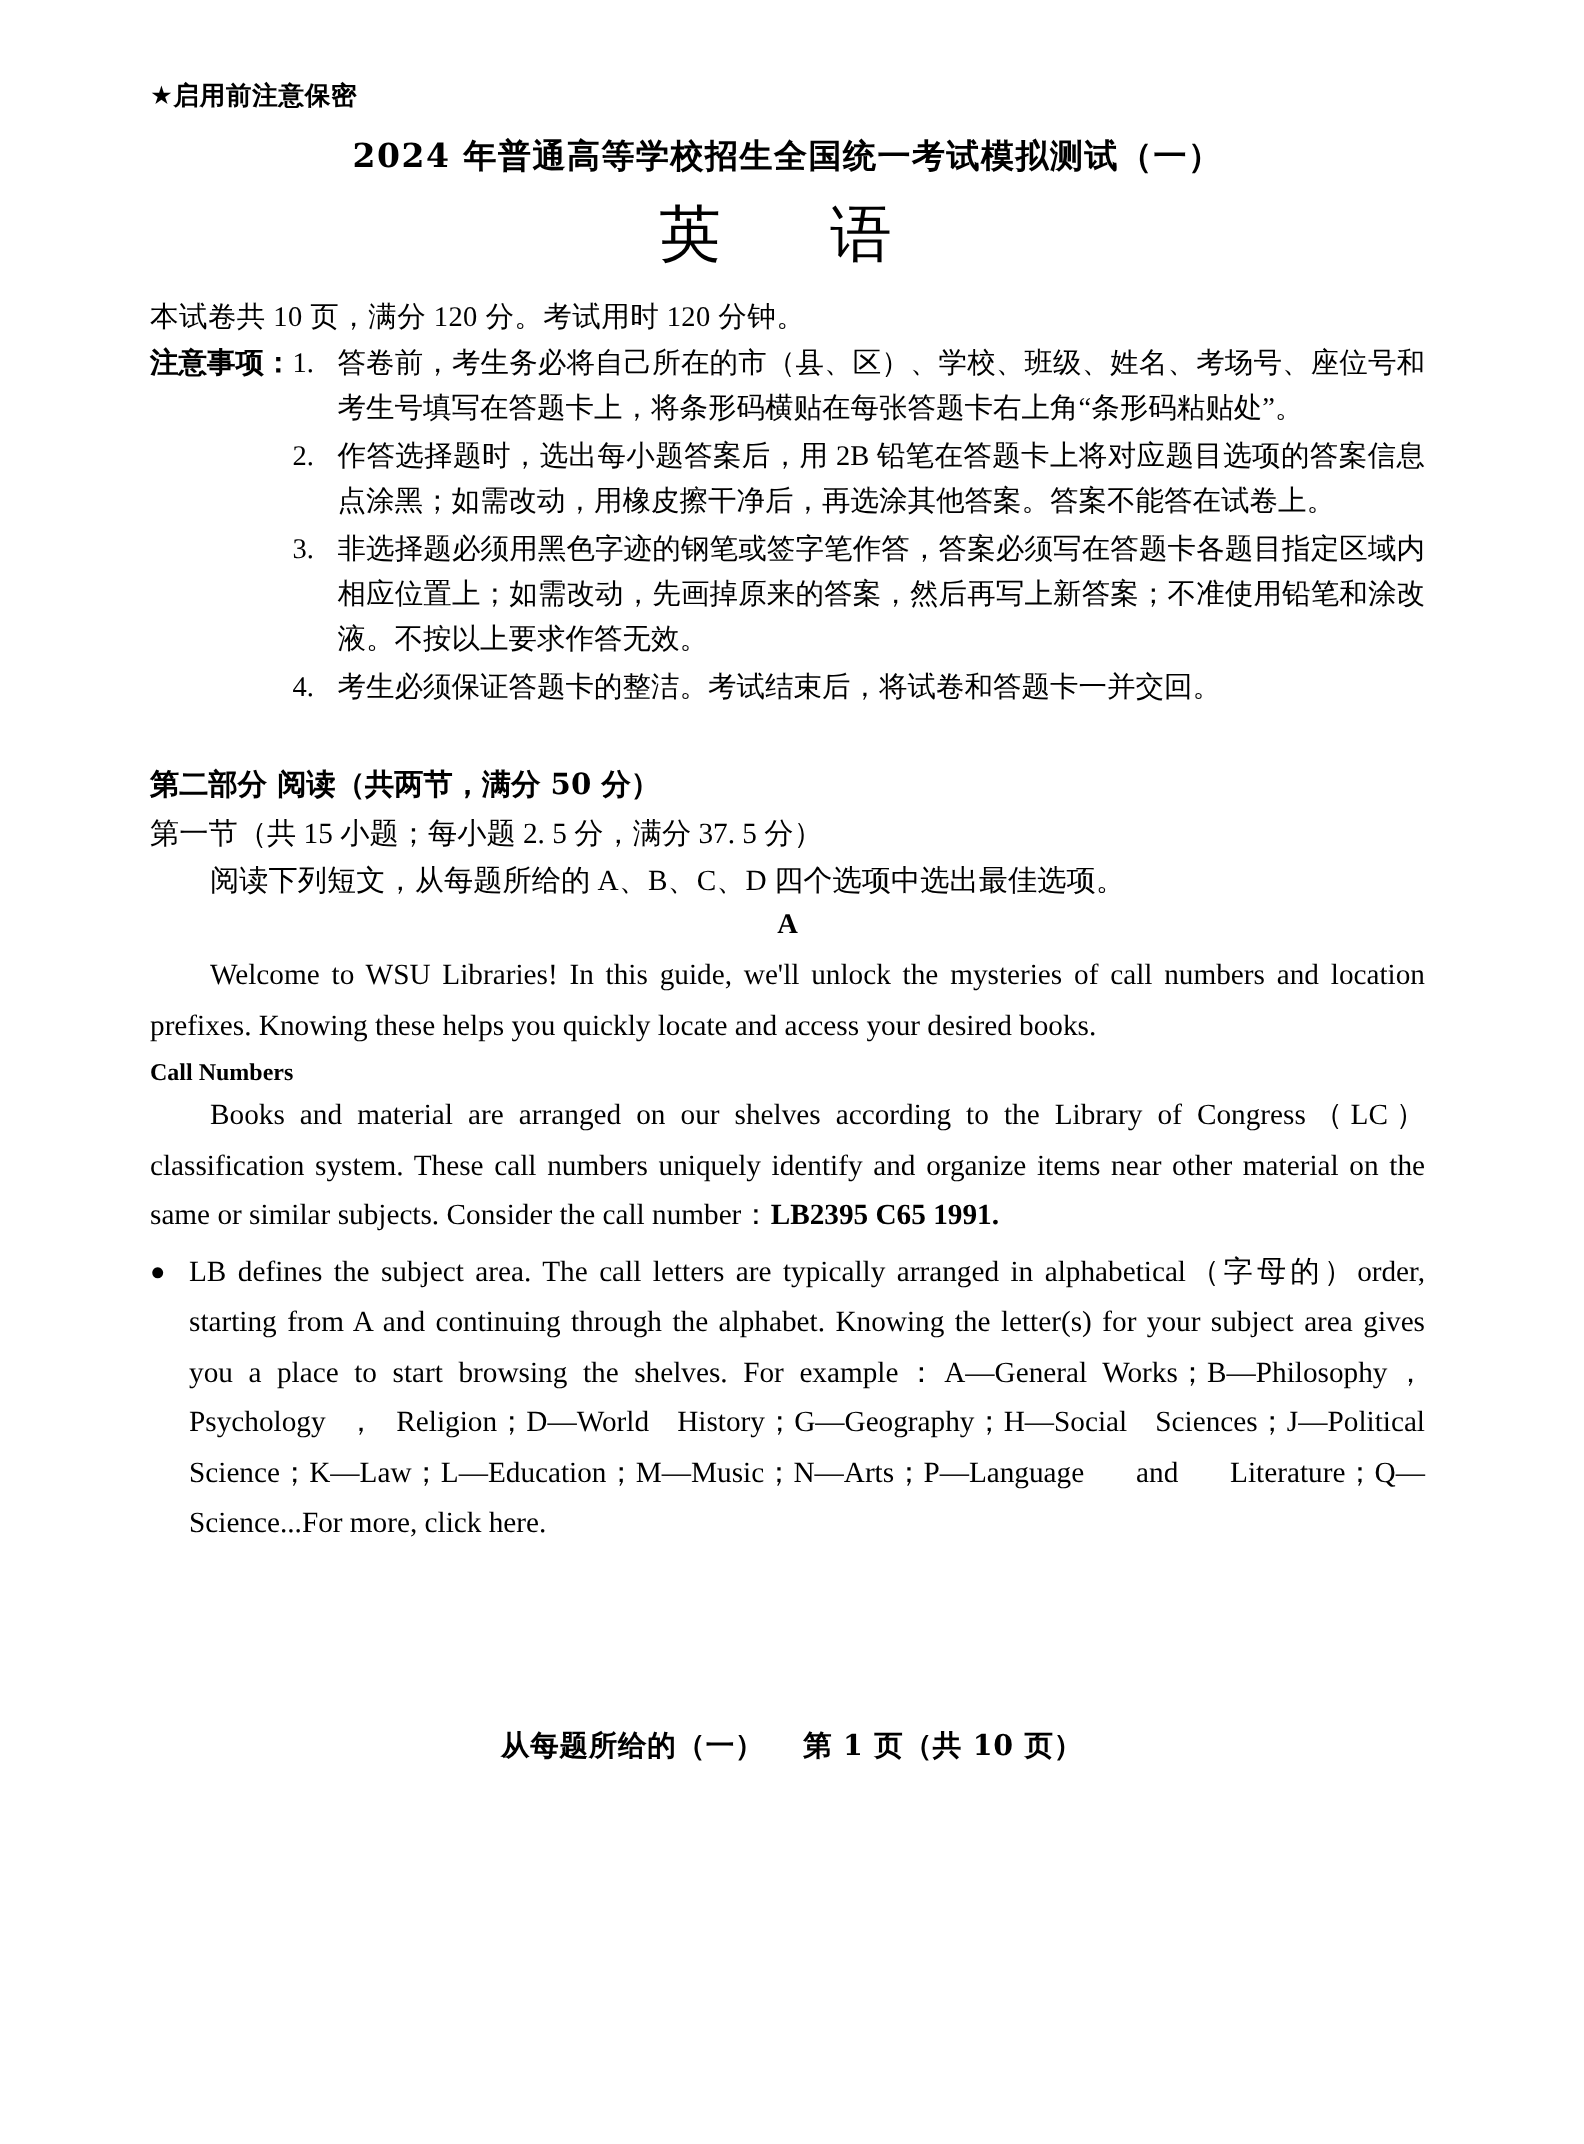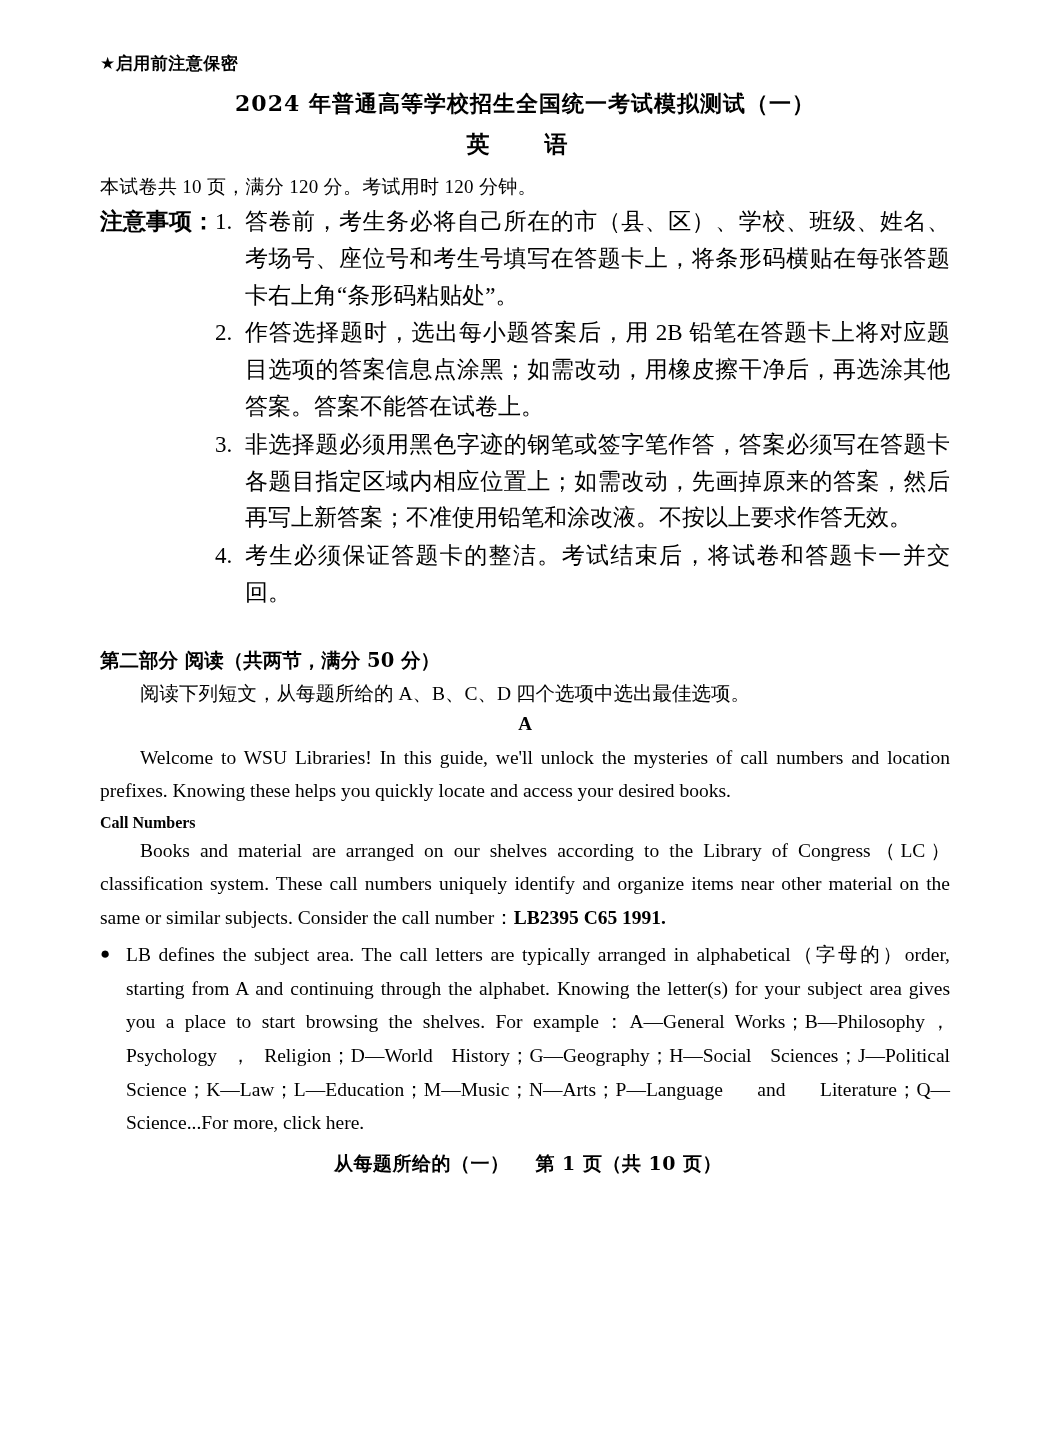--- a/index.html
+++ b/index.html
@@ -41,37 +41,37 @@
     font-family: "DejaVu Serif", serif;
     font-weight: bold;
     font-size: 22px;
     letter-spacing: 1px;
     margin: 6px 0 8px 0;
     white-space: nowrap;
   }
   .subject-title {
     text-align: center;
     font-family: "DejaVu Serif", serif;
-    font-weight: bold;
-    font-size: 23px;
+    font-weight: normal;
+    font-size: 41px;
     letter-spacing: 16px;
     margin: 10px 0 14px 0;
   }
   .scoreline {
     font-size: 19px;
     margin: 0 0 4px 0;
     letter-spacing: 0.3px;
   }
   .notice-block {
     margin: 0 0 0 0;
   }
   .notice-row {
     display: flex;
     align-items: flex-start;
-    font-size: 23px;
+    font-size: 19px;
     line-height: 1.55;
   }
   .notice-label {
     font-weight: bold;
     white-space: nowrap;
     flex: 0 0 auto;
   }
   .notice-items {
     flex: 1 1 auto;
   }
@@ -191,20 +191,21 @@
           <div class="notice-item">
             <div class="notice-num">4.</div>
             <div class="notice-text">考生必须保证答题卡的整洁。考试结束后，将试卷和答题卡一并交回。</div>
           </div>
 
         </div>
       </div>
     </div>
 
     <div class="section-head">第二部分 阅读（共两节，满分 50 分）</div>
+    <div class="section-sub">第一节（共 15 小题；每小题 2. 5 分，满分 37. 5 分）</div>
     <div class="indent-line">阅读下列短文，从每题所给的 A、B、C、D 四个选项中选出最佳选项。</div>
 
     <div class="passage-letter">A</div>
 
     <p class="body">Welcome to WSU Libraries! In this guide, we'll unlock the mysteries of call numbers and location prefixes. Knowing these helps you quickly locate and access your desired books.</p>
 
     <div class="bold-head">Call Numbers</div>
 
     <p class="body"><span>Books and material are arranged on our shelves according to the Library of Congress（LC）classification system. These call numbers uniquely identify and organize items near other material on the same or similar subjects. Consider the call number：</span><b class="inline">LB2395 C65 1991.</b></p>
 

